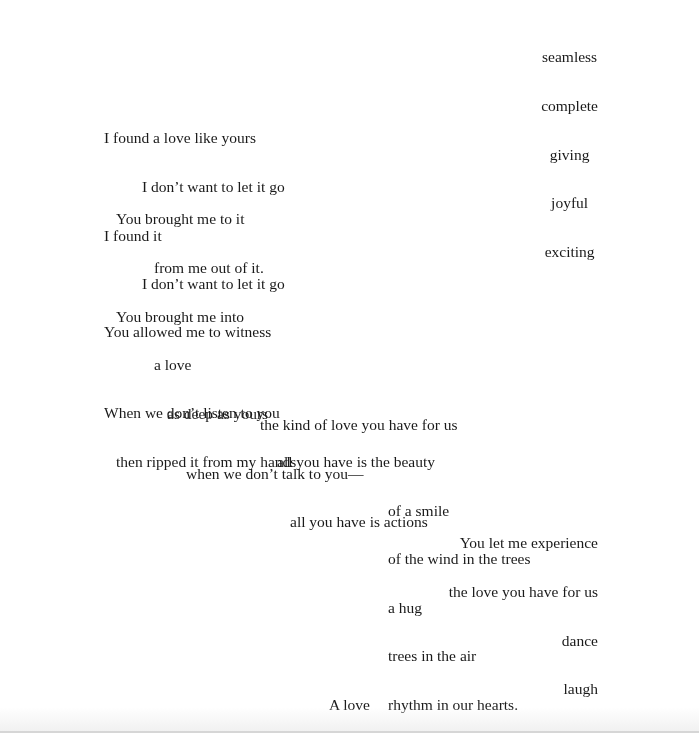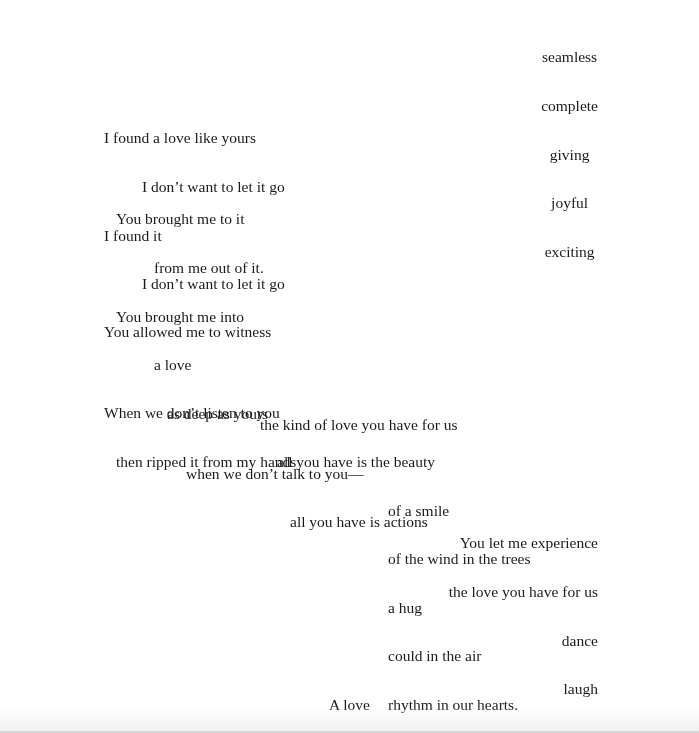--- a/index.html
+++ b/index.html
@@ -84,21 +84,21 @@
     <div class="line ind-d">when we don’t talk to you—</div>
     <div class="line ind-e">all you have is actions</div>
   </div>
 
   <div class="stanza s5">
     <div class="line">When we don’t listen to you</div>
     <div class="line ind-f">all you have is the beauty</div>
     <div class="line ind-g">of a smile</div>
     <div class="line ind-g">of the wind in the trees</div>
     <div class="line ind-g">a hug</div>
-    <div class="line ind-g">could in the air</div>
+    <div class="line ind-g">trees in the air</div>
     <div class="line ind-g">rhythm in our hearts.</div>
   </div>
 
   <div class="stanza s6 align-right">
     <div class="line">You let me experience</div>
     <div class="line">the love you have for us</div>
     <div class="line">dance</div>
     <div class="line">laugh</div>
     
     

